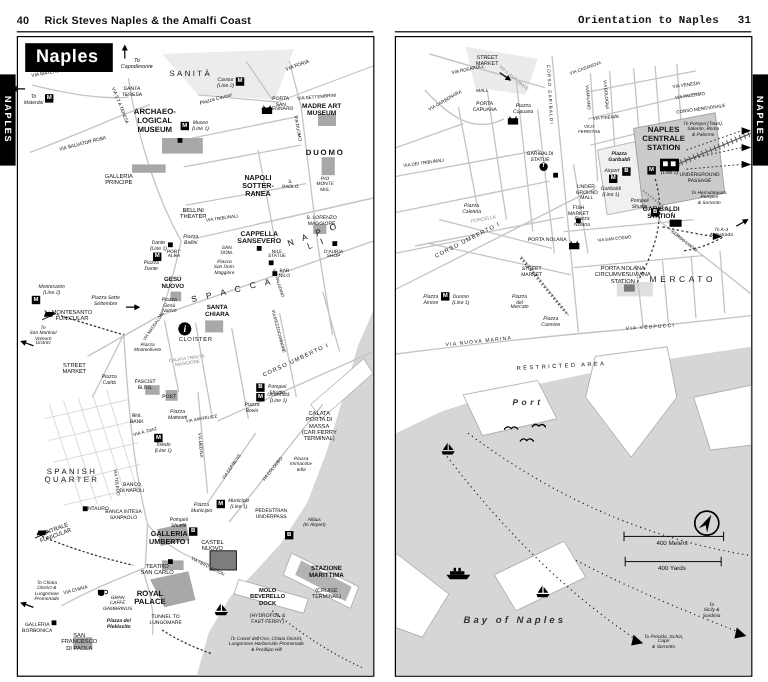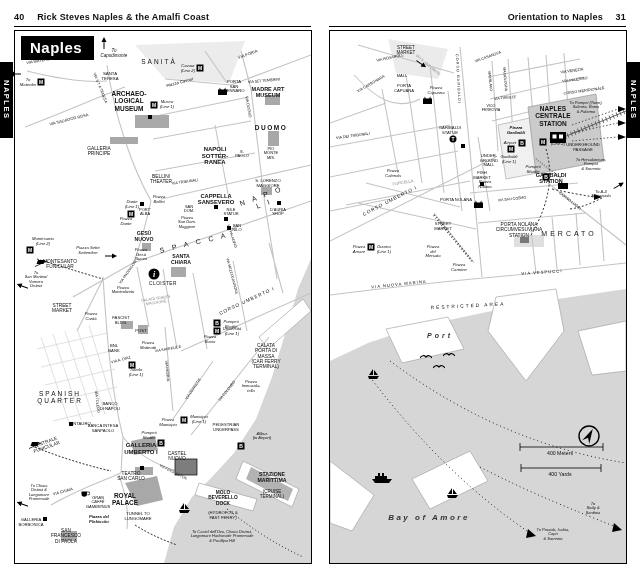--- a/index.html
+++ b/index.html
@@ -1,21 +1,21 @@
 <!DOCTYPE html>
 <html><head>
 <meta charset="utf-8">
 <style>
   html,body{margin:0;padding:0;background:#fff;}
   #page{position:relative;width:640px;height:568px;background:#fff;overflow:hidden;
         font-family:"Liberation Sans",sans-serif;color:#111;}
   .hdr{position:absolute;top:12px;font-size:9px;font-weight:bold;letter-spacing:.2px;}
   .hdr-l{left:14px;}
   .hdr-l .num{margin-right:10px;}
-  .hdr-r{right:14px;text-align:left;}
+  .hdr-r{right:14px;text-align:left;font-family:Liberation Mono, monospace;}
   .hdr-r .num{margin-left:10px;}
   .rule{position:absolute;top:26px;height:1px;background:#000;width:297px;}
   .rule-l{left:14px;} .rule-r{left:329px;}
   .map-box{position:absolute;top:30px;width:296px;height:532px;border:1px solid #000;background:#fff;}
   #left-map{left:14px;} #right-map{left:329px;}
   .map-box svg{position:absolute;left:0;top:0;}
   .layer{position:absolute;left:0;top:0;width:100%;height:100%;}
   .map-title{position:absolute;left:6px;top:5px;background:#000;color:#fff;
              font-weight:bold;font-size:15px;padding:3px 12px 4px 9px;letter-spacing:.5px;}
   .tab{position:absolute;width:13px;height:76px;top:62px;background:#000;color:#fff;
@@ -510,21 +510,21 @@
         <div class="lbl" style="left: 129px; top: 237px; font-size: 4.2px; font-style: italic; transform: translate(-50%, -50%) rotate(0deg);">Piazza
 Carmine</div>
         <div class="lbl" style="left: 29px; top: 219px; font-size: 4.2px; font-style: italic; transform: translate(-50%, -50%) rotate(0deg);">Piazza
 Amore</div>
         <div class="lbl" style="left: 54px; top: 219px; font-size: 4.2px; font-style: italic; transform: translate(-50%, -50%) rotate(0deg);">Duomo
 (Line 1)</div>
         <div class="lbl" style="left: 69px; top: 254px; font-size: 4.2px; letter-spacing: 1px; transform: translate(-50%, -50%) rotate(-6deg);">VIA NUOVA MARINA</div>
         <div class="lbl" style="left: 212px; top: 242px; font-size: 4.2px; letter-spacing: 1px; transform: translate(-50%, -50%) rotate(-4deg);">VIA VESPUCCI</div>
         <div class="lbl" style="left: 138px; top: 275px; font-size: 4.8px; letter-spacing: 2px; transform: translate(-50%, -50%) rotate(-3deg);">RESTRICTED AREA</div>
         <div class="lbl" style="left: 110px; top: 305px; font-size: 7px; font-weight: bold; font-style: italic; letter-spacing: 3px; color: rgb(51, 51, 51); transform: translate(-50%, -50%) rotate(0deg);">Port</div>
-        <div class="lbl" style="left: 99px; top: 487px; font-size: 8px; font-weight: bold; font-style: italic; letter-spacing: 2.5px; color: rgb(51, 51, 51); transform: translate(-50%, -50%) rotate(0deg);">Bay of Amore</div>
+        <div class="lbl" style="left: 99px; top: 487px; font-size: 8px; font-weight: bold; font-style: italic; letter-spacing: 2.5px; color: rgb(51, 51, 51); transform: translate(-50%, -50%) rotate(0deg);">Bay of Naples</div>
         <div class="lbl" style="left: 230px; top: 423px; font-size: 5.2px; transform: translate(-50%, -50%) rotate(0deg);">400 Meters</div>
         <div class="lbl" style="left: 230px; top: 444px; font-size: 5.2px; transform: translate(-50%, -50%) rotate(0deg);">400 Yards</div>
         <div class="lbl" style="left: 223px; top: 504px; font-size: 4px; font-style: italic; transform: translate(-50%, -50%) rotate(0deg);">To Procida, Ischia,
 Capri
 &amp; Sorrento</div>
         <div class="lbl" style="left: 263px; top: 478px; font-size: 4px; font-style: italic; transform: translate(-50%, -50%) rotate(0deg);">To
 Sicily &amp;
 Sardinia</div>
         <span class="micon" style="left: 88px; top: 27px; transform: translate(-50%, -50%) rotate(35deg);">
           <svg width="12" height="6" viewBox="0 0 12 6">

